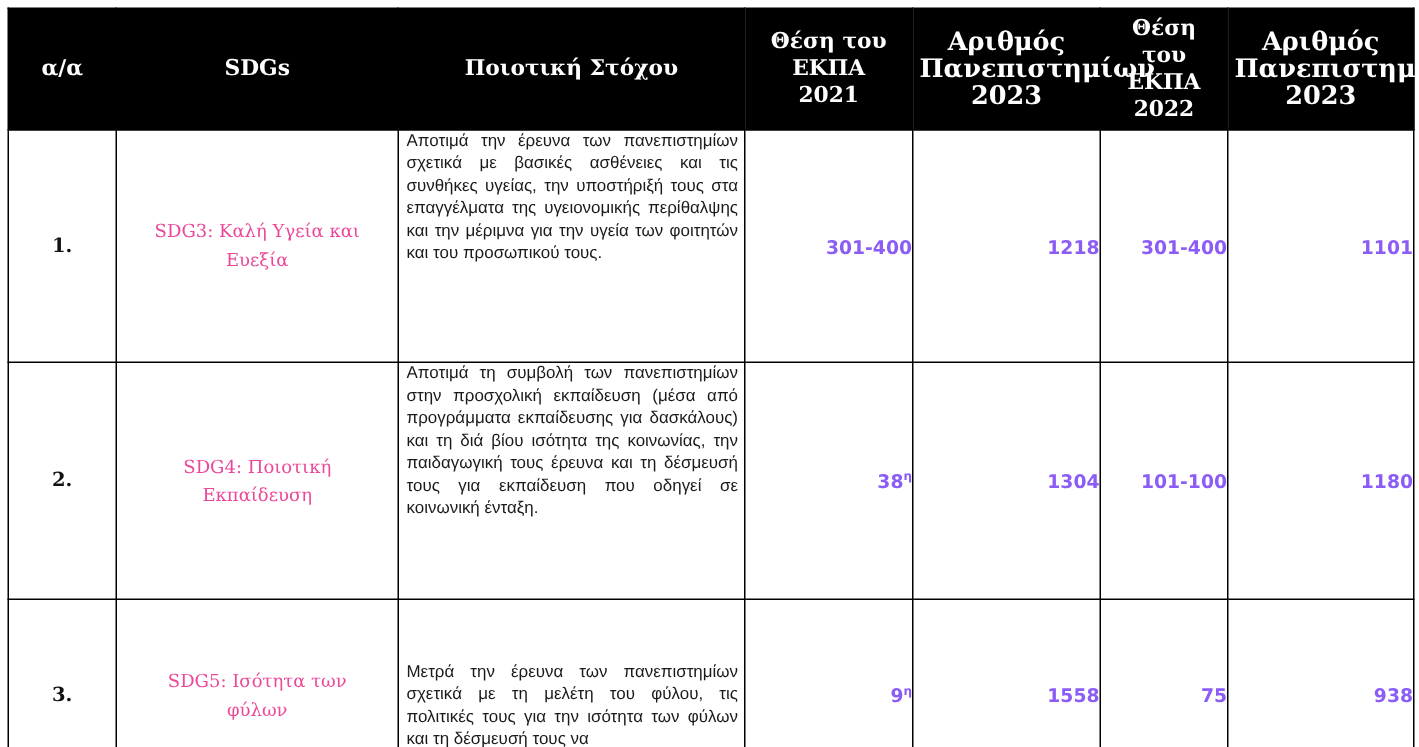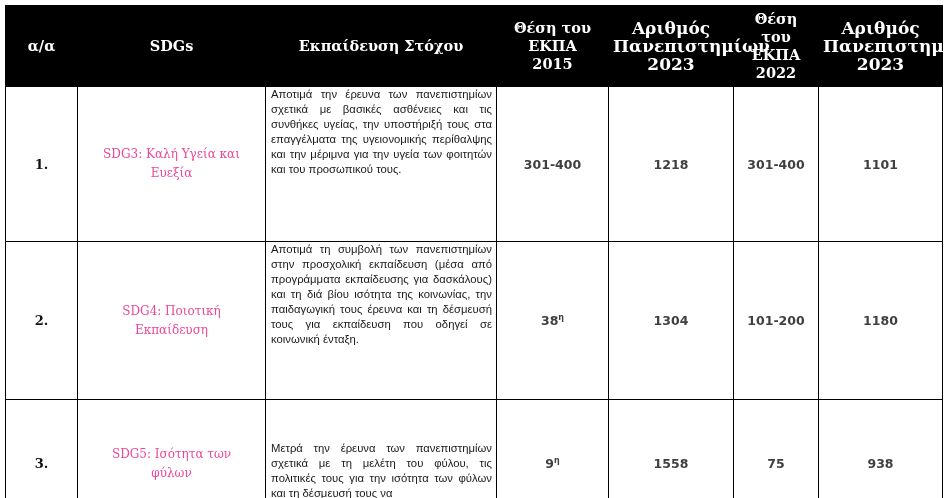--- a/index.html
+++ b/index.html
@@ -63,21 +63,22 @@
       vertical-align: top;
     }
     td.desc .txt {
       display: block;
       overflow: hidden;
     }
     td.val {
       font-family: "DejaVu Sans", sans-serif;
       font-weight: bold;
       font-size: 12.5px;
-      color: #404040;
+      color: #8b5cf6;
+      text-align: right;
     }
     sup {
       font-size: 8px;
       vertical-align: 5px;
       line-height: 0;
     }
     tr.r1 td { height: 154px; }
     tr.r2 td { height: 157px; }
     tr.r3 td { height: 86px; }
     tr.r3 td.desc .txt { height: 86px; margin-top: 41px; }
@@ -93,22 +94,22 @@
       <col style="width:231px">
       <col style="width:112px">
       <col style="width:125px">
       <col style="width:85px">
       <col style="width:124px">
     </colgroup>
     <thead>
       <tr>
         <th class="big">α/α</th>
         <th class="big">SDGs</th>
-        <th class="big">Εκπαίδευση Στόχου</th>
-        <th class="big" style="padding:0 12px;">Θέση του ΕΚΠΑ 2015</th>
+        <th class="big">Ποιοτική Στόχου</th>
+        <th class="big" style="padding:0 12px;">Θέση του ΕΚΠΑ 2021</th>
         <th>Αριθμός Πανεπιστημίων 2023</th>
         <th class="big" style="padding:0 14px;">Θέση του ΕΚΠΑ 2022</th>
         <th>Αριθμός Πανεπιστημίων 2023</th>
       </tr>
     </thead>
     <tbody>
       <tr class="r1">
         <td class="num">1.</td>
         <td class="sdg">SDG3: Καλή Υγεία και Ευεξία</td>
         <td class="desc">
@@ -120,21 +121,21 @@
         <td class="val">1101</td>
       </tr>
       <tr class="r2">
         <td class="num">2.</td>
         <td class="sdg">SDG4: Ποιοτική Εκπαίδευση</td>
         <td class="desc">
             <span class="txt">Αποτιμά τη συμβολή των πανεπιστημίων στην προσχολική εκπαίδευση (μέσα από προγράμματα εκπαίδευσης για δασκάλους) και τη διά βίου ισότητα της κοινωνίας, την παιδαγωγική τους έρευνα και τη δέσμευσή τους για εκπαίδευση που οδηγεί σε κοινωνική ένταξη.</span>
           </td>
         <td class="val"><span>38</span><sup>η</sup></td>
         <td class="val">1304</td>
-        <td class="val">101-200</td>
+        <td class="val">101-100</td>
         <td class="val">1180</td>
       </tr>
       <tr class="r3">
         <td class="num">3.</td>
         <td class="sdg">SDG5: Ισότητα των φύλων</td>
         <td class="desc">
             <span class="txt">Μετρά την έρευνα των πανεπιστημίων σχετικά με τη μελέτη του φύλου, τις πολιτικές τους για την ισότητα των φύλων και τη δέσμευσή τους να</span>
           </td>
         <td class="val"><span>9</span><sup>η</sup></td>
         <td class="val">1558</td>

